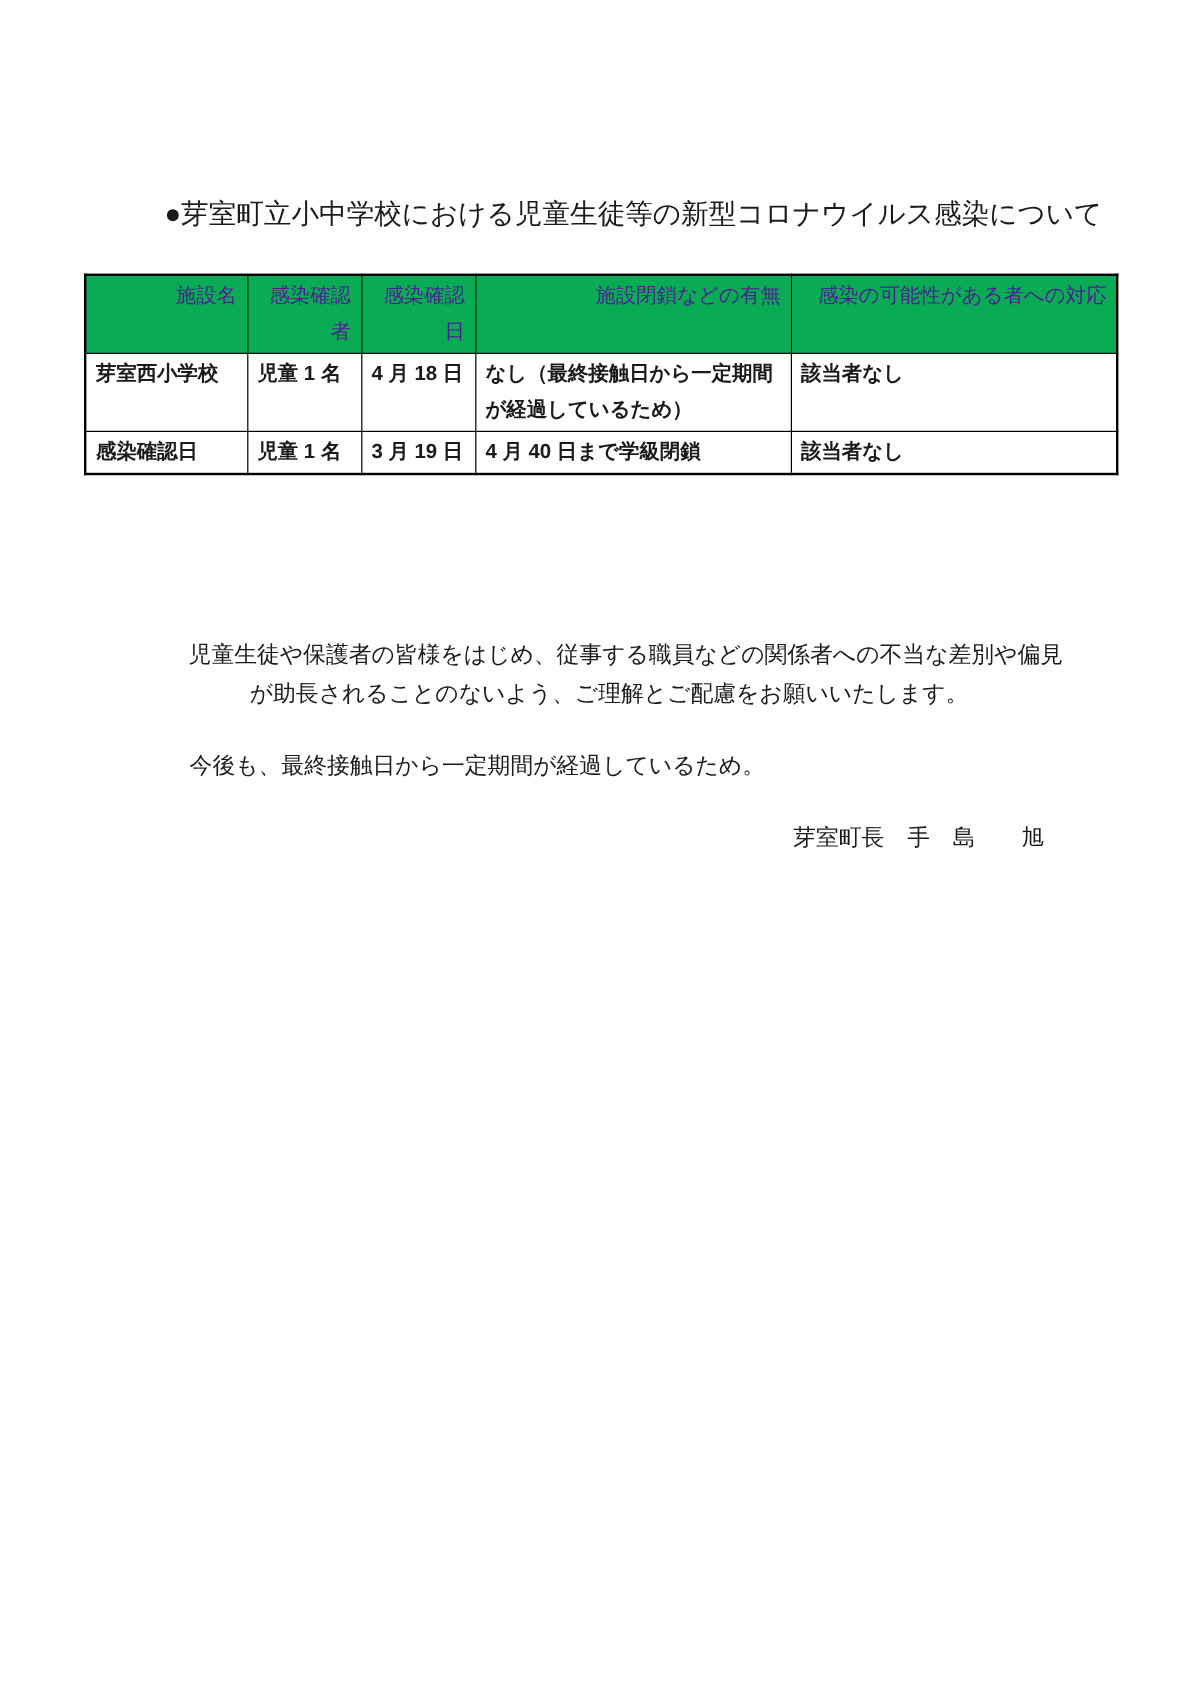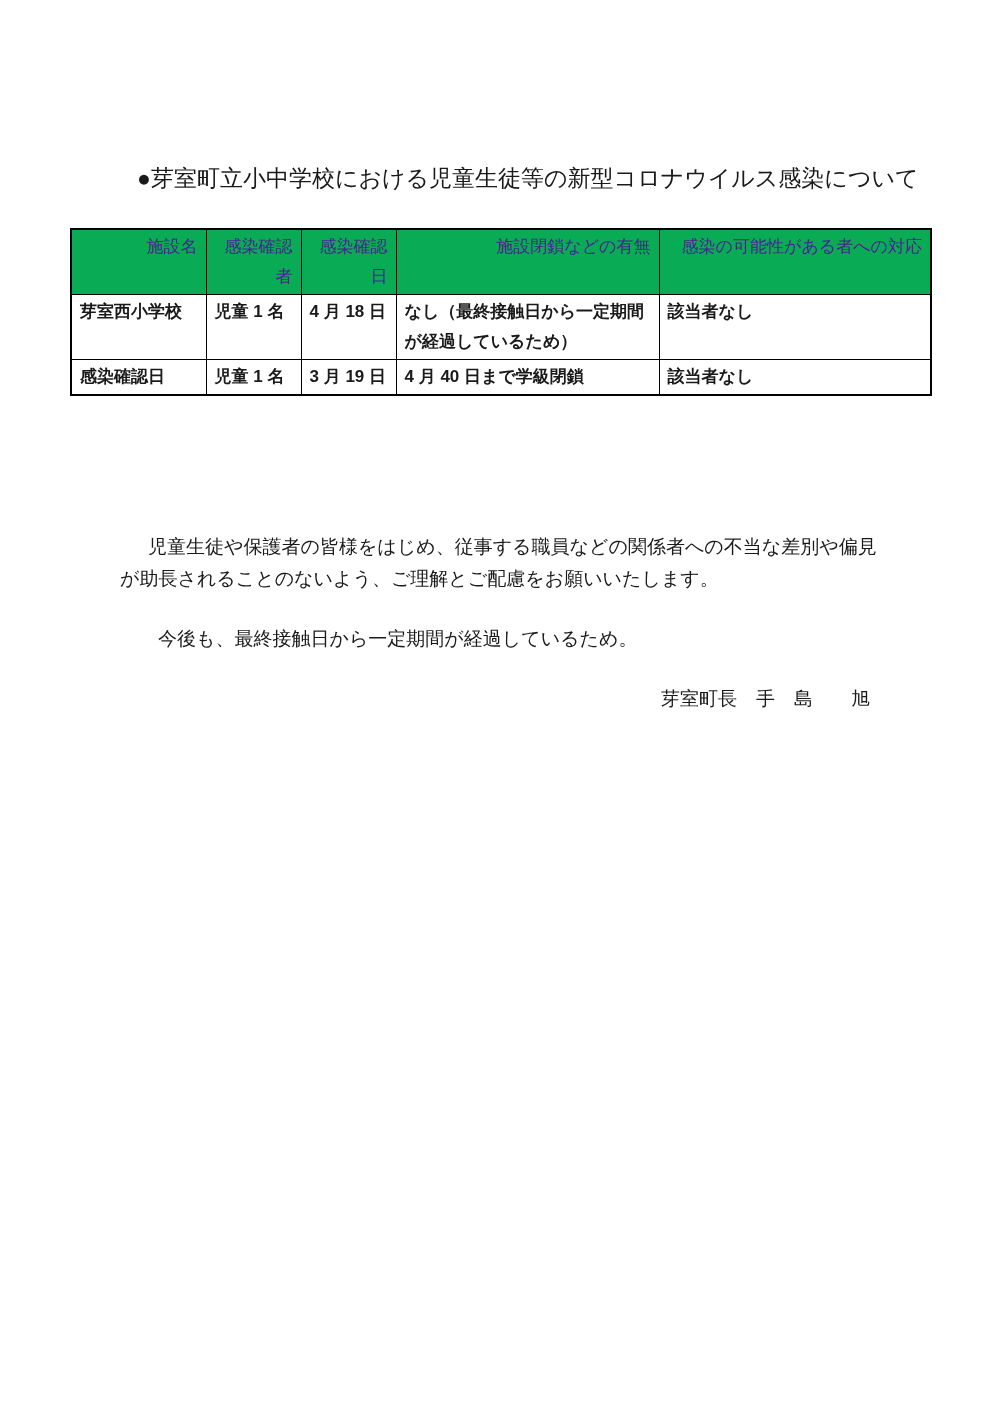--- a/index.html
+++ b/index.html
@@ -48,21 +48,21 @@
     height:64px;
     text-align:right;
   }
   .info-table tbody tr.row-tall td{height:64px;}
   .info-table tbody tr.row-short td{height:34px;}
   .para{
     position:absolute;left:120px;
     font-size:19px;line-height:32px;
     color:var(--text-black);
   }
-  .para1{top:531px;width:775px;text-indent:28px;}
+  .para1{top:531px;width:775px;text-indent:28px;text-align:center;}
   .para2{top:623px;width:775px;text-indent:38px;white-space:nowrap;}
   .signatures{
     position:absolute;top:683px;right:130px;
     font-size:19px;line-height:32px;
     text-align:right;
     color:var(--text-black);
   }
 </style>
 </head>
 <body>

